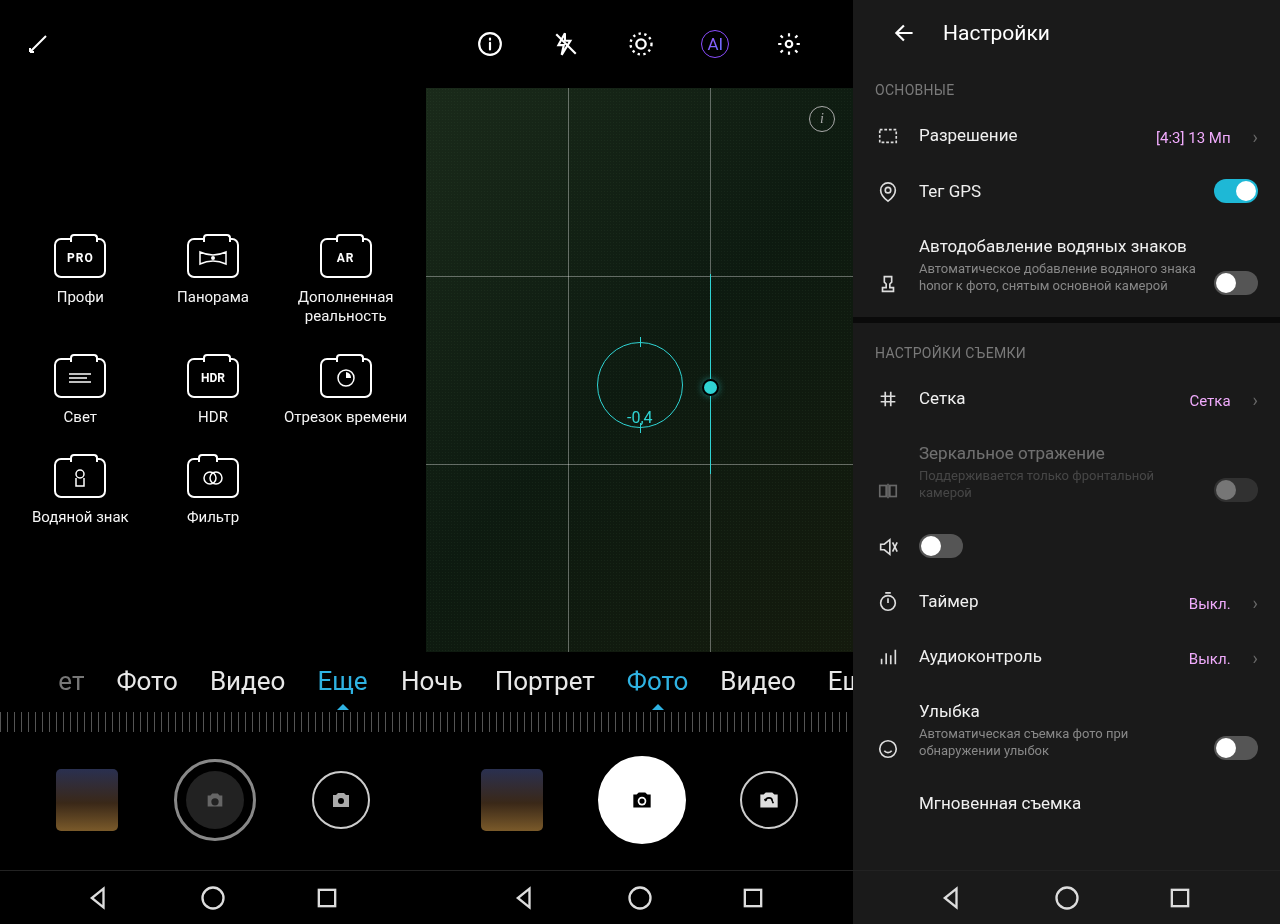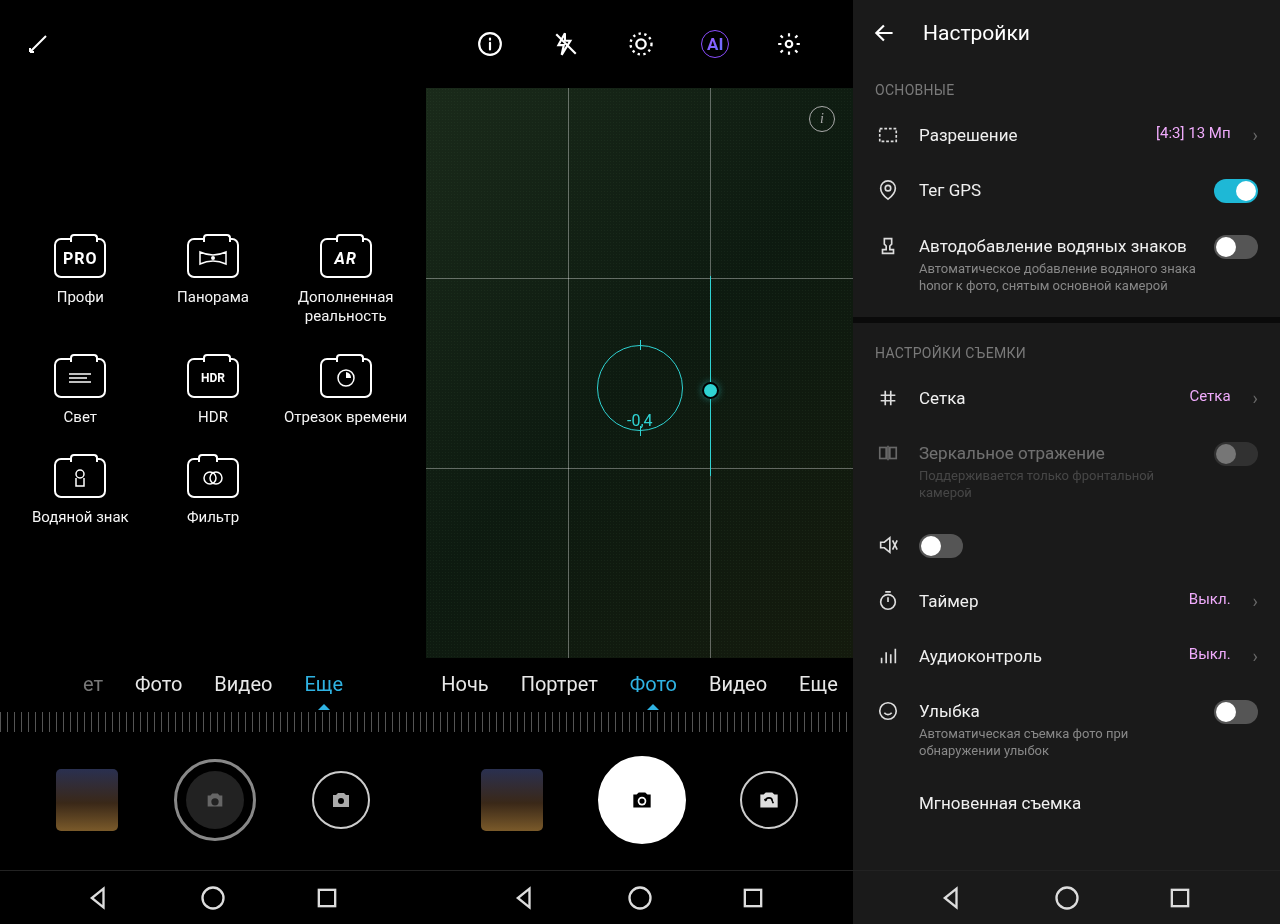--- a/index.html
+++ b/index.html
@@ -7,35 +7,35 @@
 .panel{height:924px;position:relative;display:flex;flex-direction:column}
 .panel-left{width:426px}
 .panel-mid{width:427px}
 .panel-right{width:427px;background:#1a1a1a}
 
 
 .topbar{height:88px;display:flex;align-items:center;padding:0 22px;justify-content:space-between}
 .icon-btn{width:32px;height:32px;display:flex;align-items:center;justify-content:center;cursor:pointer}
 .icon-btn svg{stroke:#fff;fill:none;stroke-width:2}
 .topbar-mid{gap:18px;justify-content:space-evenly}
-.ai-icon{font-weight:700;font-size:17px;background:linear-gradient(135deg,#b44dff,#4d7dff);-webkit-background-clip:text;background-clip:text;color:transparent;border:1.5px solid #8a4dff;border-radius:50%;width:28px;height:28px;display:flex;align-items:center;justify-content:center}
+.ai-icon{font-weight:400;font-size:17px;background:linear-gradient(135deg,#b44dff,#4d7dff);-webkit-background-clip:text;background-clip:text;color:transparent;border:1.5px solid #8a4dff;border-radius:50%;width:28px;height:28px;display:flex;align-items:center;justify-content:center}
 
 
 .mode-grid{flex:1;display:grid;grid-template-columns:repeat(3,1fr);grid-auto-rows:min-content;gap:32px 8px;padding:150px 18px 0;align-content:start}
 .mode-item{display:flex;flex-direction:column;align-items:center;gap:10px;cursor:pointer}
 .mode-icon{width:52px;height:40px;border:2px solid #fff;border-radius:7px;display:flex;align-items:center;justify-content:center;position:relative}
 .mode-icon::before{content:"";position:absolute;top:-6px;left:14px;width:24px;height:6px;background:#000;border:2px solid #fff;border-bottom:none;border-radius:4px 4px 0 0}
 .mode-icon.filter::before{left:9px;width:16px}
 .mode-label{font-size:15px;text-align:center;line-height:1.25;color:#f5f5f5}
-.pro-text{font-size:16px;font-weight:700;letter-spacing:1px}
+.pro-text{font-size:12px;font-weight:700;letter-spacing:1px}
 .hdr-text{font-size:12px;font-weight:700}
 
 
 .tab-strip{display:flex;align-items:center;justify-content:center;gap:28px;padding:6px 0}
-.tab{font-size:20px;color:#e8e8e8;cursor:pointer;padding:4px 2px;position:relative}
+.tab{font-size:26px;color:#e8e8e8;cursor:pointer;padding:4px 2px;position:relative}
 .tab.active{color:#2fb3e3}
 .tab.active::after{content:"";position:absolute;bottom:-10px;left:50%;transform:translateX(-50%);border:6px solid transparent;border-bottom-color:#2fb3e3}
 .tab.dim{color:#777}
 .ruler{height:20px;background:repeating-linear-gradient(90deg,#555 0 1px,transparent 1px 7px);margin:6px 0 8px}
 
 
 .capture-row{height:130px;display:flex;align-items:center;justify-content:space-evenly;padding-bottom:10px}
 .thumb{width:62px;height:62px;border-radius:5px;background:linear-gradient(180deg,#2a3050 0%,#3a2818 55%,#7a5a2a 100%);cursor:pointer}
 .shutter{width:82px;height:82px;border-radius:50%;border:3px solid #888;display:flex;align-items:center;justify-content:center;cursor:pointer}
 .shutter.main{border:5px solid #fff;background:#fff;width:88px;height:88px}
@@ -57,24 +57,24 @@
 .grid-h2{top:66.6%;left:0;right:0;height:1px}
 .info-i{position:absolute;top:18px;right:18px;width:26px;height:26px;border:1.5px solid #aaa;border-radius:50%;display:flex;align-items:center;justify-content:center;font-size:14px;font-style:italic;font-family:serif;color:#aaa}
 .focus-ring{position:absolute;top:45%;left:40%;width:86px;height:86px;border:1.5px solid #2fd3d3;border-radius:50%;display:flex;align-items:flex-end;justify-content:center;color:#2fd3d3;font-size:16px}
 .focus-ring::before,.focus-ring::after{content:"";position:absolute;background:#2fd3d3}
 .focus-ring::before{width:1px;height:10px;top:-6px;left:50%}
 .focus-ring::after{width:1px;height:10px;bottom:-6px;left:50%}
 .expo-line{position:absolute;top:33%;left:66.5%;width:1px;height:200px;background:#2fd3d3}
 .expo-sun{position:absolute;top:52%;left:65.2%;width:13px;height:13px;background:#2fd3d3;border-radius:50%;box-shadow:0 0 0 2px #000,0 0 0 1px #2fd3d3,0 0 8px #2fd3d3}
 
 
-.settings-head{height:66px;display:flex;align-items:center;gap:22px;padding:0 16px}
+.settings-head{height:66px;display:flex;align-items:center;gap:22px;padding:0 36px}
 .settings-title{font-size:21px;font-weight:400}
 .section-label{color:#7a7a7a;font-size:14px;padding:16px 22px 10px;letter-spacing:0.3px}
-.setting-row{display:flex;align-items:flex-start;padding:16px 22px;gap:18px;cursor:pointer}
+.setting-row{display:flex;align-items:flex-end;padding:16px 22px;gap:18px;cursor:pointer}
 .setting-row.disabled{opacity:0.4}
 .setting-icon{width:26px;display:flex;justify-content:center;flex-shrink:0}
 .setting-icon svg{stroke:#ddd;fill:none;stroke-width:1.8}
 .setting-body{flex:1;min-width:0}
 .setting-label{font-size:17px;color:#f0f0f0;line-height:1.35}
 .setting-sub{font-size:13px;color:#888;line-height:1.35;margin-top:2px}
 .setting-value{font-size:15px;color:#f0abfc}
 .chevron{color:#666;margin-left:4px;font-size:18px}
 .toggle{width:44px;height:24px;border-radius:12px;background:#555;position:relative;flex-shrink:0}
 .toggle::after{content:"";position:absolute;width:20px;height:20px;border-radius:50%;background:#fff;top:2px;left:2px;transition:none}
@@ -108,21 +108,21 @@
         <div class="mode-icon panorama">
           <svg width="30" height="16" viewBox="0 0 30 16">
             <path d="M2 2 Q15 8 28 2 L28 14 Q15 8 2 14 Z" fill="none" stroke="#fff" stroke-width="1.5"></path>
             <circle cx="15" cy="8" r="2" fill="#fff"></circle>
           </svg>
         </div>
         <div class="mode-label">Панорама</div>
       </div>
       <div class="mode-item">
         <div class="mode-icon ar">
-          <span class="pro-text" style="font-style:italic">AR</span>
+          <span class="pro-text" style="">AR</span>
         </div>
         <div class="mode-label">Дополненная реальность</div>
       </div>
       <div class="mode-item">
         <div class="mode-icon light">
           <svg width="26" height="16" viewBox="0 0 26 16">
             <path d="M2 4h22M2 8h18M2 12h22" stroke="#fff" stroke-width="1.5"></path>
           </svg>
         </div>
         <div class="mode-label">Свет</div>

